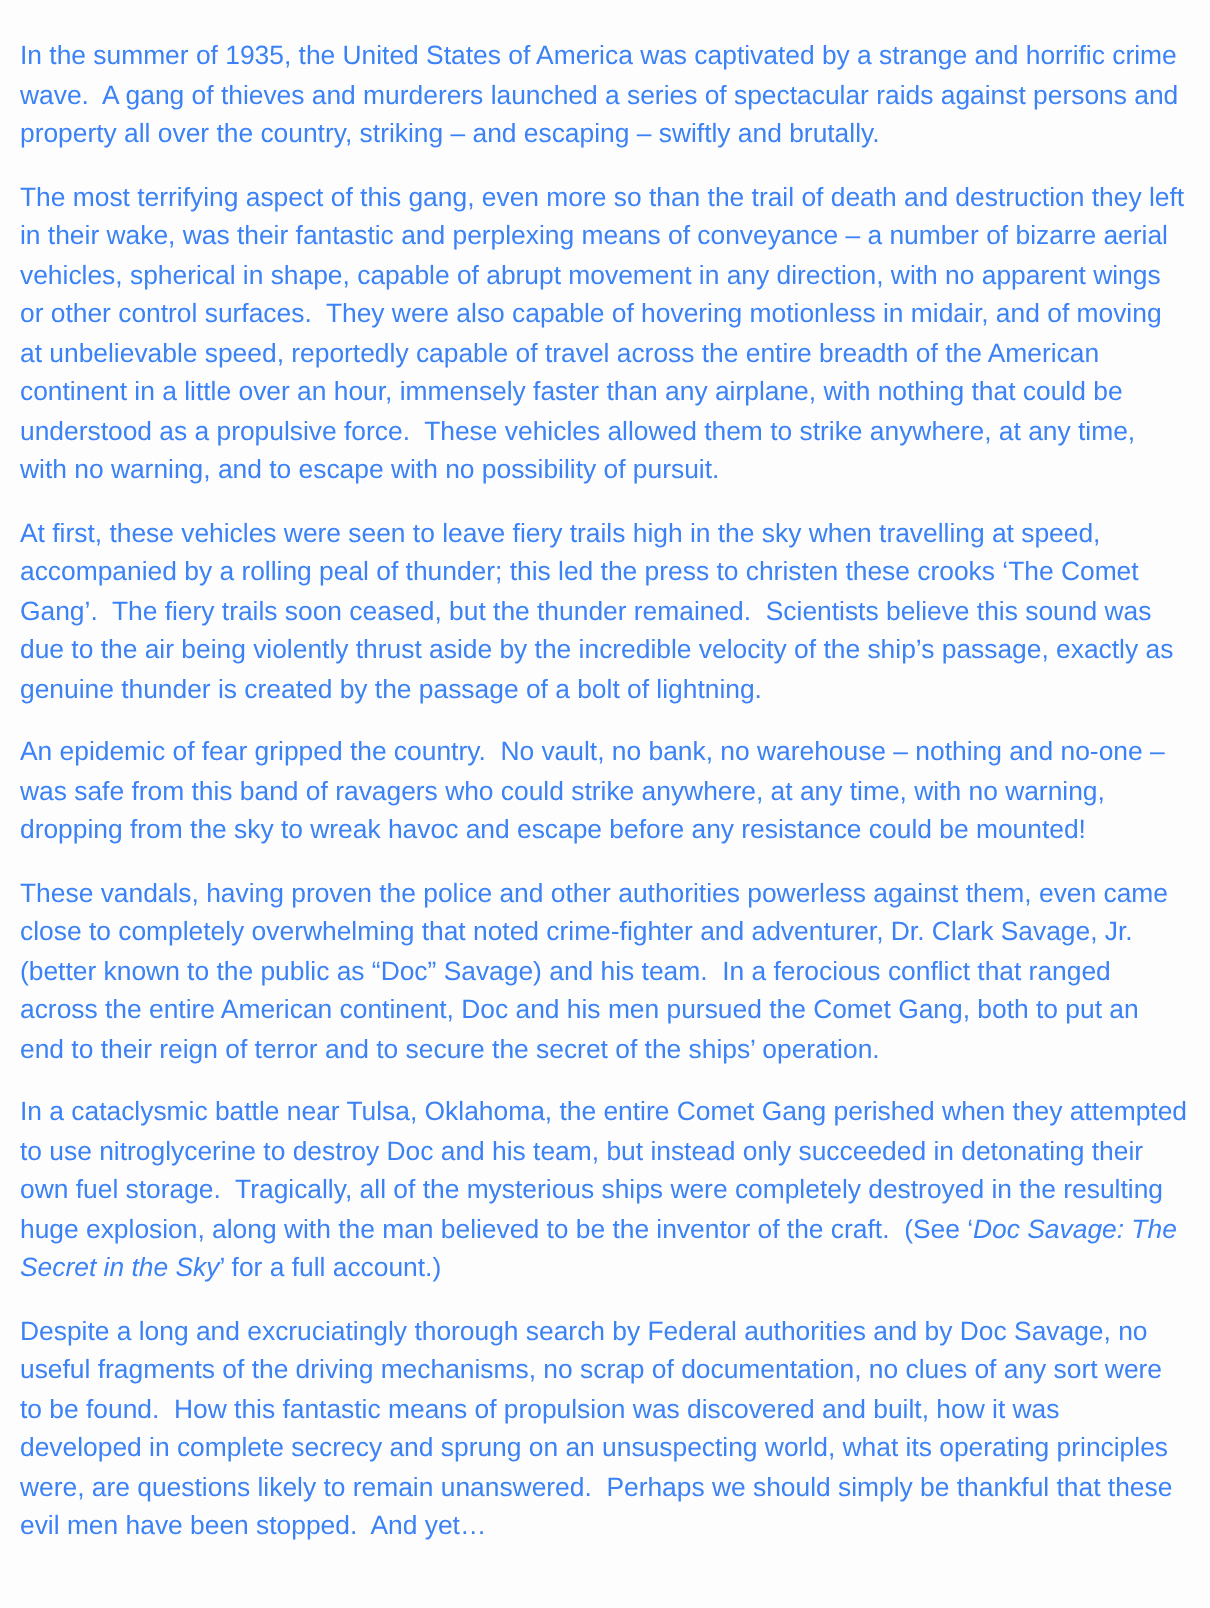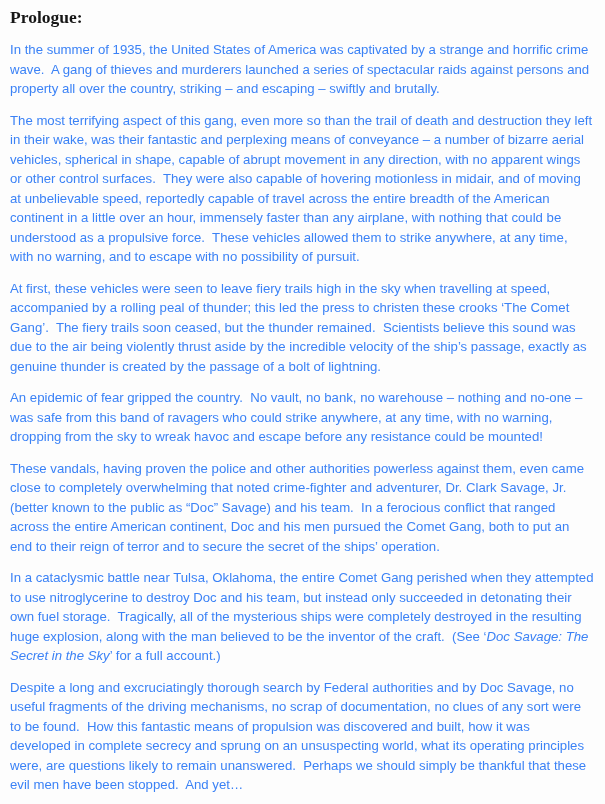--- a/index.html
+++ b/index.html
@@ -34,21 +34,20 @@
     margin: 12px 0 8px 0;
     white-space: pre-wrap;
     text-rendering: optimizeLegibility;
   }
   .italic { font-style: italic; }
 </style>
 </head>
 <body>
 
 <div class="page">
-  <h1 class="doc-heading">Prologue:</h1>
 
   <p class="doc-paragraph"><span>In the summer of 1935, the United States of America was captivated by a strange and horrific crime wave.  A gang of thieves and murderers launched a series of spectacular raids against persons and property all over the country, striking – and escaping – swiftly and brutally.</span></p>
 
   <p class="doc-paragraph"><span>The most terrifying aspect of this gang, even more so than the trail of death and destruction they left in their wake, was their fantastic and perplexing means of conveyance – a number of bizarre aerial vehicles, spherical in shape, capable of abrupt movement in any direction, with no apparent wings or other control surfaces.  They were also capable of hovering motionless in midair, and of moving at unbelievable speed, reportedly capable of travel across the entire breadth of the American continent in a little over an hour, immensely faster than any airplane, with nothing that could be understood as a propulsive force.  These vehicles allowed them to strike anywhere, at any time, with no warning, and to escape with no possibility of pursuit.</span></p>
 
   <p class="doc-paragraph"><span>At first, these vehicles were seen to leave fiery trails high in the sky when travelling at speed, accompanied by a rolling peal of thunder; this led the press to christen these crooks ‘The Comet Gang’.  The fiery trails soon ceased, but the thunder remained.  Scientists believe this sound was due to the air being violently thrust aside by the incredible velocity of the ship’s passage, exactly as genuine thunder is created by the passage of a bolt of lightning.</span></p>
 
   <p class="doc-paragraph"><span>An epidemic of fear gripped the country.  No vault, no bank, no warehouse – nothing and no-one – was safe from this band of ravagers who could strike anywhere, at any time, with no warning, dropping from the sky to wreak havoc and escape before any resistance could be mounted!</span></p>
 
   <p class="doc-paragraph"><span>These vandals, having proven the police and other authorities powerless against them, even came close to completely overwhelming that noted crime-fighter and adventurer, Dr. Clark Savage, Jr. (better known to the public as “Doc” Savage) and his team.  In a ferocious conflict that ranged across the entire American continent, Doc and his men pursued the Comet Gang, both to put an end to their reign of terror and to secure the secret of the ships’ operation.</span></p>

